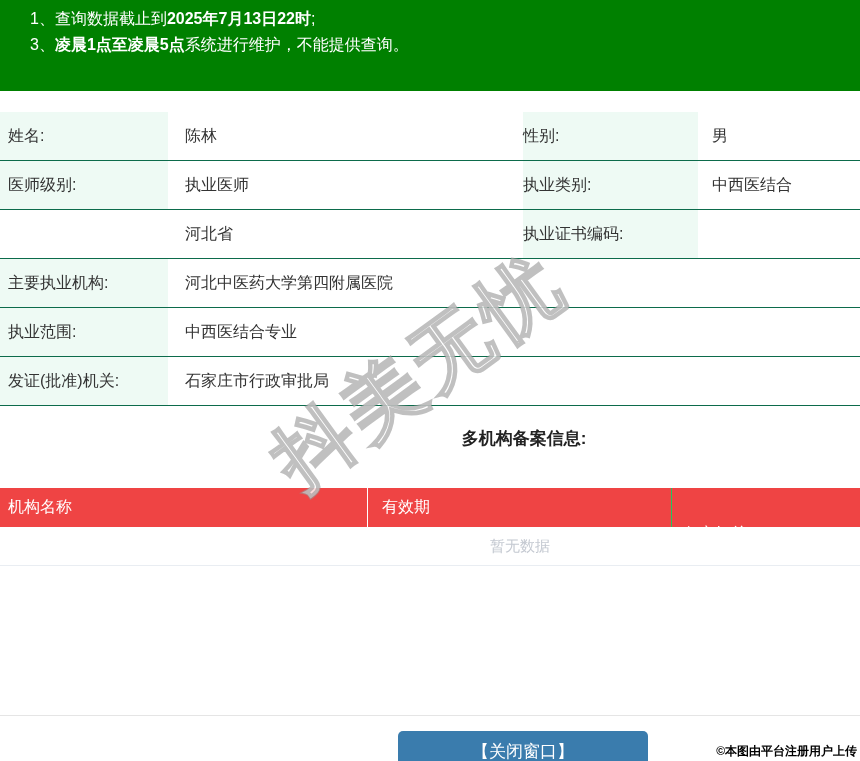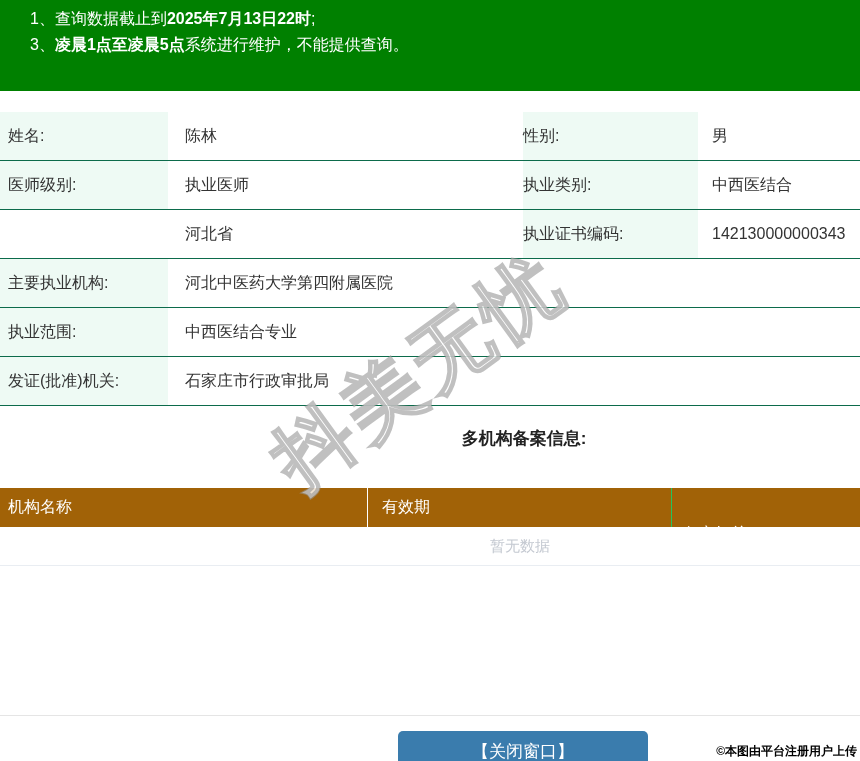--- a/index.html
+++ b/index.html
@@ -71,21 +71,21 @@
     width: 860px;
     text-align: center;
     font-size: 17px;
     font-weight: bold;
     color: #222;
   }
   .filing-header {
     position: absolute;
     top: 488px; left: 0;
     width: 860px; height: 39px;
-    background: #a16207;
+    background: #ef4444;
     display: flex;
   }
   .fh {
     display: flex;
     align-items: center;
     color: #fff;
     font-size: 16px;
   }
   .fh.c1 { width: 368px; padding-left: 8px; border-right: 1px solid #fff; }
   .fh.c2 { width: 304px; padding-left: 14px; border-right: 1px solid #22c55e; }
@@ -179,21 +179,20 @@
     </div>
     <div class="prow">
       <div class="cell lab1">医师级别:</div>
       <div class="cell val1">执业医师</div>
       <div class="cell lab2">执业类别:</div>
       <div class="cell val2">中西医结合</div>
     </div>
     <div class="prow">
       <div class="cell val1">河北省</div>
       <div class="cell lab2">执业证书编码:</div>
-      <div class="cell val2">142130000000343</div>
     </div>
     <div class="prow">
       <div class="cell lab1">主要执业机构:</div>
       <div class="cell val1">河北中医药大学第四附属医院</div>
     </div>
     <div class="prow">
       <div class="cell lab1">执业范围:</div>
       <div class="cell val1">中西医结合专业</div>
     </div>
     <div class="prow">

